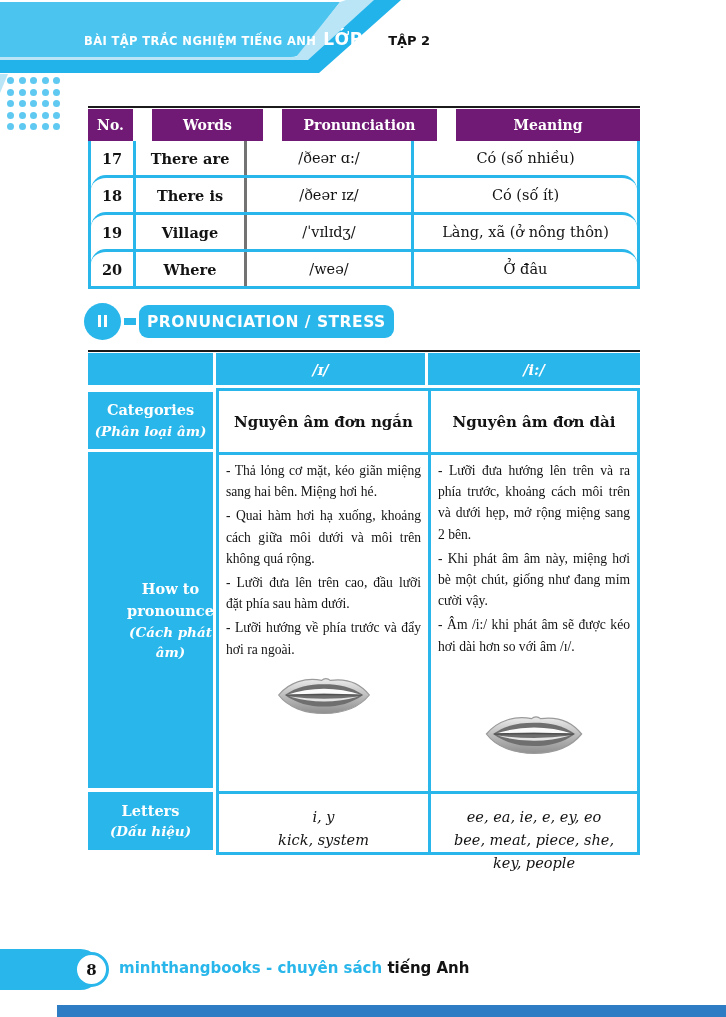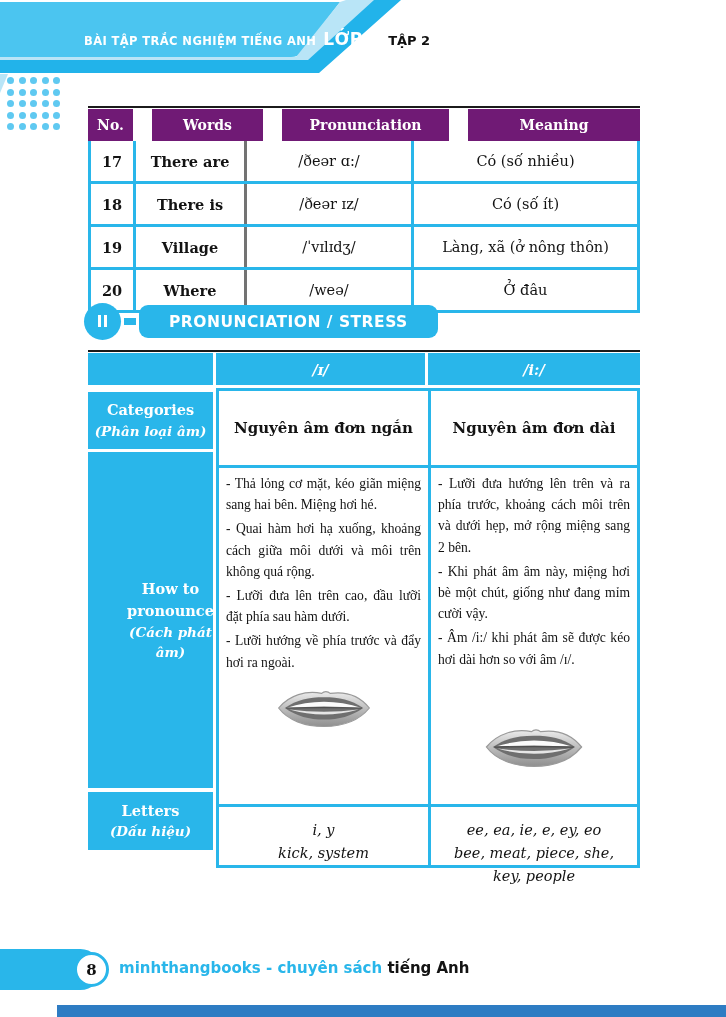--- a/index.html
+++ b/index.html
@@ -18,37 +18,37 @@
   .dots{position:absolute;left:7px;top:77px;display:grid;grid-template-columns:repeat(5,7px);
         grid-auto-rows:7px;gap:4.5px;}
   .dots i{background:#5fc9f1;border-radius:50%;display:block;}
 
   
   .vtab{position:absolute;left:88px;top:106px;width:552px;border-top:2.5px solid #1b1b1b;}
   .vtab .vhead{display:flex;background:#fff;height:32px;margin-top:1px;}
   .vtab .vhead div{background:#701a75;color:#fff;font-weight:bold;font-size:14px;
                    display:flex;align-items:center;justify-content:center;}
   .vtab .vhead div + div{margin-left:19px;}
-  .vh0{width:45px;} .vh1{width:111px;} .vh2{width:167px;} .vh3{flex:1;}
+  .vh0{width:45px;} .vh1{width:111px;} .vh2{width:155px;} .vh3{flex:1;}
   .vbody{border:3px solid #29b6ea;border-top:none;}
-  .vrow{display:flex;height:40px;border-top:3px solid #29b6ea;}
+  .vrow{display:flex;height:34px;border-top:3px solid #29b6ea;border-radius:15px;}
   .vrow:first-child{border-top:none;}
   .vrow div{display:flex;align-items:center;justify-content:center;font-size:14.5px;}
   .vc0{width:42px;font-weight:bold;border-right:3px solid #29b6ea;}
   .vc1{width:108px;font-weight:600;border-right:3px solid #737373;}
   .vc2{width:164px;border-right:3px solid #29b6ea;}
   .vc3{flex:1;}
 
   
   .sec{position:absolute;left:84px;top:303px;display:flex;align-items:center;}
   .sec .num{width:37px;height:37px;border-radius:50%;background:#29b6ea;color:#fff;
             display:flex;align-items:center;justify-content:center;
             font-family:"DejaVu Sans","Liberation Sans",sans-serif;font-weight:800;font-size:16px;}
   .sec .dash{width:12px;height:7px;background:#29b6ea;margin:0 3px;}
-  .sec .box{height:33px;background:#29b6ea;border-radius:9px;color:#fff;padding:0 30px;
+  .sec .box{height:33px;background:#29b6ea;border-radius:9px;color:#fff;padding:0 8px;
             display:flex;align-items:center;font-family:"DejaVu Sans","Liberation Sans",sans-serif;
             font-weight:800;font-size:15.5px;letter-spacing:.5px;}
 
   
   .ptab{position:absolute;left:88px;top:350px;width:552px;border-top:2.5px solid #1b1b1b;}
   .phead{display:flex;height:32px;margin-top:1px;}
   .phead div{background:#29b6ea;color:#fff;display:flex;align-items:center;justify-content:center;
              font-weight:bold;font-style:italic;font-size:14.5px;}
   .ph0{width:125px;} .ph1{width:209px;margin-left:3px;} .ph2{flex:1;margin-left:3px;}
   .pbody{display:flex;margin-top:3px;}
@@ -57,21 +57,21 @@
           justify-content:center;text-align:center;font-weight:bold;font-size:14.5px;line-height:1.5;}
   .plabel .sub{font-style:italic;font-size:13.5px;font-weight:bold;}
   .lb1{margin-top:3.5px;height:57px;}
   .lb2{margin-top:3.5px;height:336px;padding-left:40px;}
   .lb3{margin-top:3.5px;height:58px;}
   .pcontent{flex:1;margin-left:3px;border:3.5px solid #29b6ea;}
   .prow{display:flex;border-top:3.5px solid #29b6ea;}
   .prow:first-child{border-top:none;}
   .pc{width:50%;box-sizing:border-box;}
   .pc + .pc{border-left:3.5px solid #29b6ea;}
-  .row-cat{height:74px;}
+  .row-cat{height:61px;}
   .row-cat .pc{display:flex;align-items:center;justify-content:center;
                font-weight:600;font-size:15px;}
   .row-how{height:336px;}
   .row-how .pc{padding:5px 7px 0 7px;font-size:13.6px;line-height:1.56;text-align:justify;font-family:Liberation Serif, serif;}
   .row-how p{margin:0 0 3px 0;}
   .mouth-wrap{text-align:center;margin-top:10px;}
   .row-let{height:58px;}
   .row-let .pc{padding:12px 10px;font-weight:normal;font-style:italic;font-size:14.5px;line-height:1.6;text-align:center;}
   .row-let .l2{display:block;}
 

